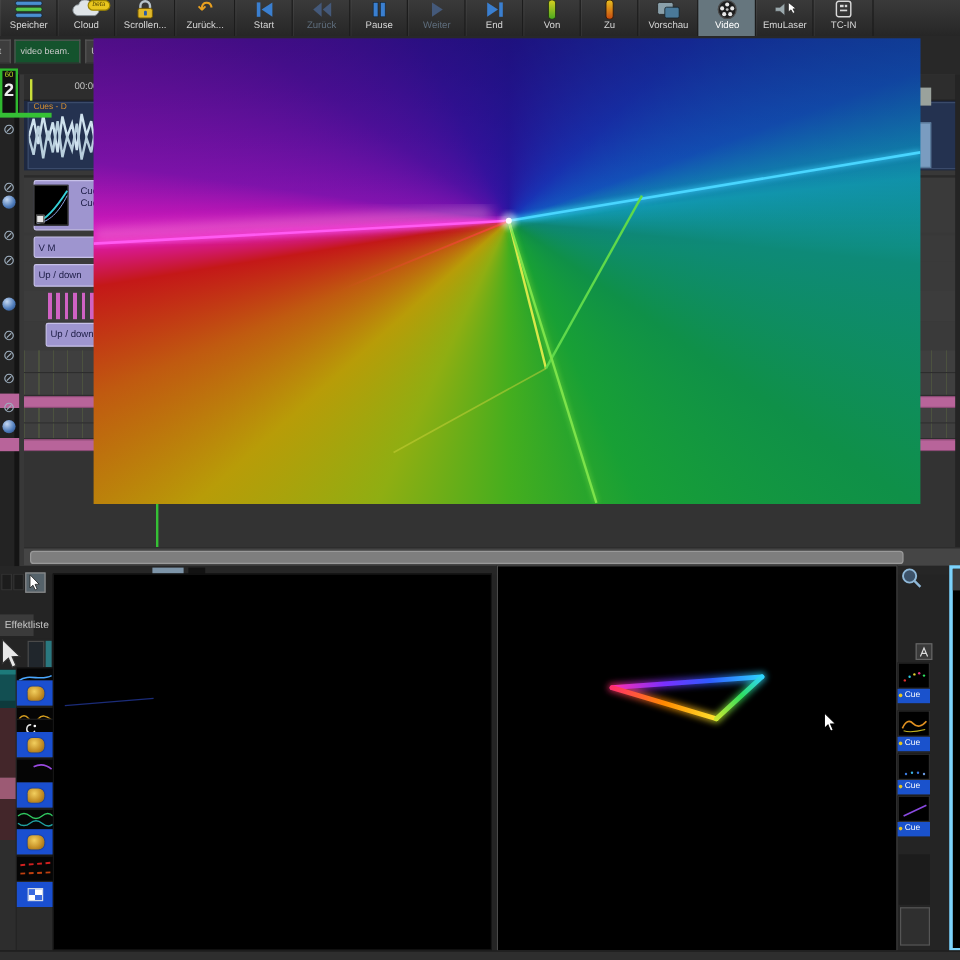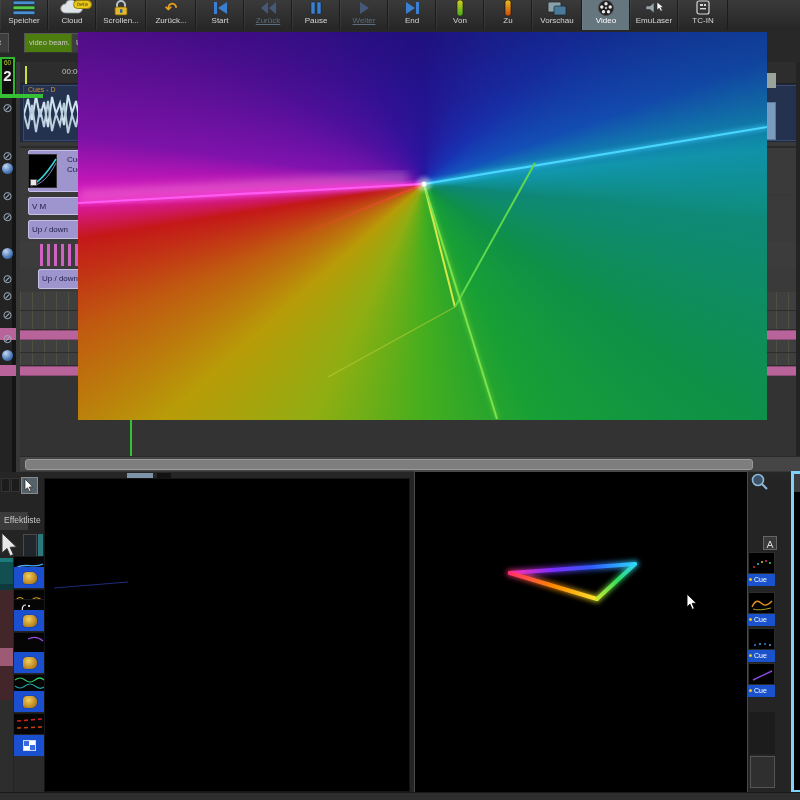--- a/index.html
+++ b/index.html
@@ -7,21 +7,21 @@
   #stage{position:relative;width:800px;height:800px;overflow:hidden;background:#303030;}
   .abs{position:absolute;}
 
   
   #toolbar{left:0;top:0;width:800px;height:30px;background:linear-gradient(#3a3a3a,#262626);display:flex;}
   .tbtn{width:48px;height:30px;display:flex;flex-direction:column;align-items:center;justify-content:flex-start;
         border-right:1px solid #1c1c1c;border-left:1px solid rgba(255,255,255,0.05);cursor:default;}
   .tbtn .ic{height:17px;display:flex;align-items:center;justify-content:center;margin-top:-1px;}
   .tbtn .lb{font-size:8px;color:#d6d6d6;line-height:9px;white-space:nowrap;}
   .tbtn.selected{background:#66767e;}
-  .tbtn.disabled .lb{color:#5e6d7c;text-decoration:underline;}
+  .tbtn.disabled .lb{color:#5e6d7c;}
   .badge{position:absolute;top:0;left:24px;background:#e8c61e;color:#5a4a00;font-size:5.5px;font-style:italic;
          border-radius:6px;padding:0 3px;line-height:7px;border:1px solid #9a8200;}
 
   
   #tabrow{left:0;top:30px;width:800px;height:32px;background:#282828;}
   .tab{position:absolute;top:3px;height:20px;background:#3d3d3d;border:1px solid #555;border-bottom-color:#333;
        color:#c9c9c9;font-size:7.5px;line-height:18px;padding:0 4px;white-space:nowrap;overflow:hidden;}
 
   
   #timeline{left:0;top:62px;width:800px;height:410px;background:#383838;}
@@ -241,21 +241,21 @@
           </svg>
       </span>
         <span class="lb">TC-IN</span>
     </div>
 
     <div style="flex:1"></div>
   </div>
 
   <div id="tabrow" class="abs">
     <span class="tab" style="left:-6px;width:15px"><span>t</span></span>
-    <span class="tab" style="left:24px;width:55px;background:#4d7c0f"><span>video beam.</span></span>
+    <span class="tab" style="left:12px;width:55px;background:#14532d"><span>video beam.</span></span>
     <span class="tab" style="left:71px;width:30px"><span>U</span></span>
   </div>
 
   <div id="timeline" class="abs">
 
     <div class="trow" style="top:0;height:22px;background:#2d2d2d;border-bottom:1px solid #1f1f1f;">
       <span style="position:absolute;left:42px;top:5px;font-size:8px;color:#c0c0c0;">00:00</span>
       <div class="abs" style="left:5px;top:4px;width:2px;height:18px;background:#cadf3a;"></div>
     </div>
 

